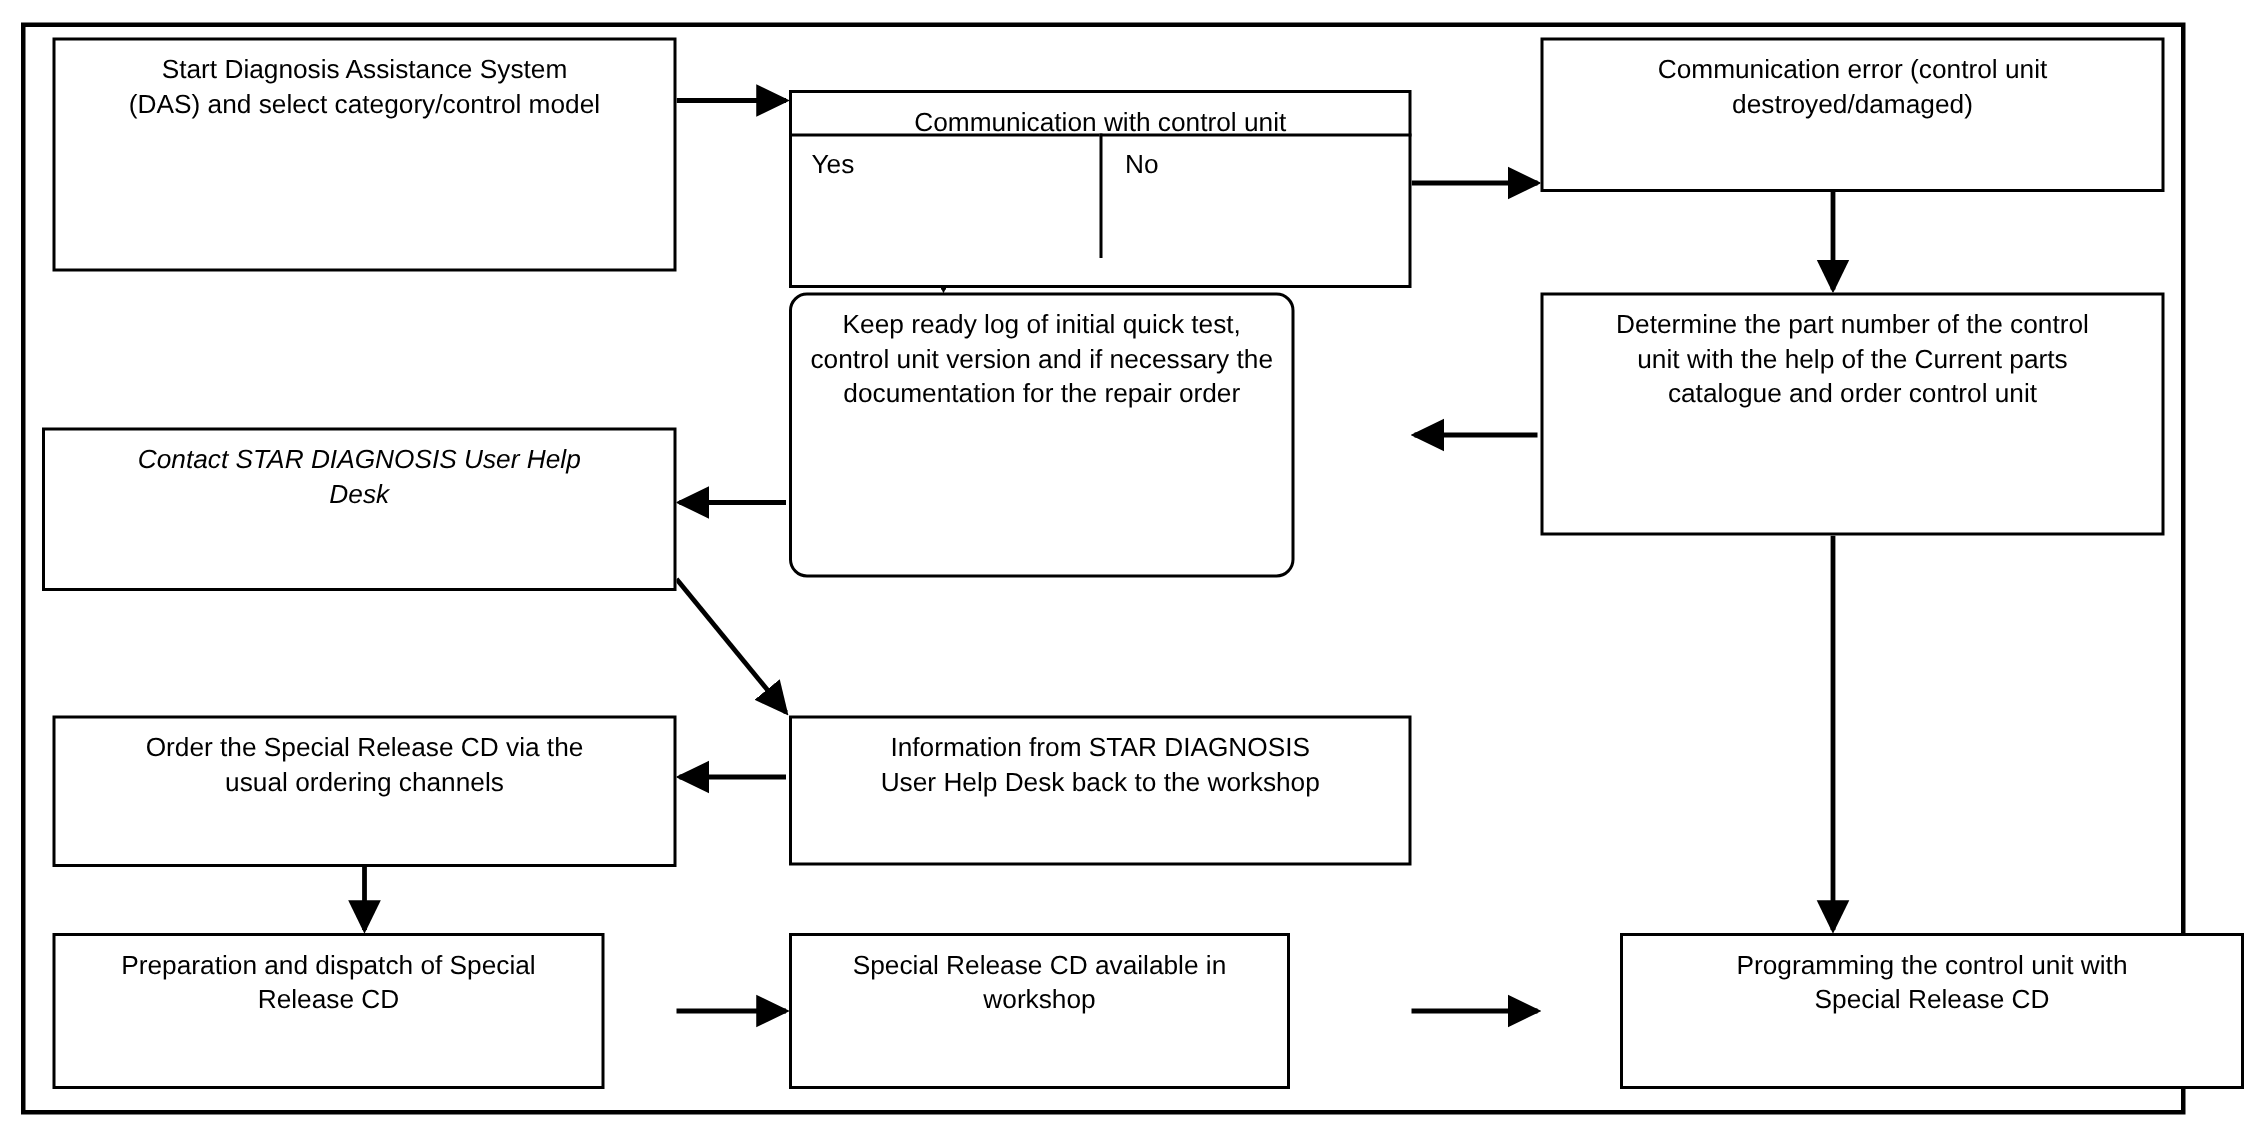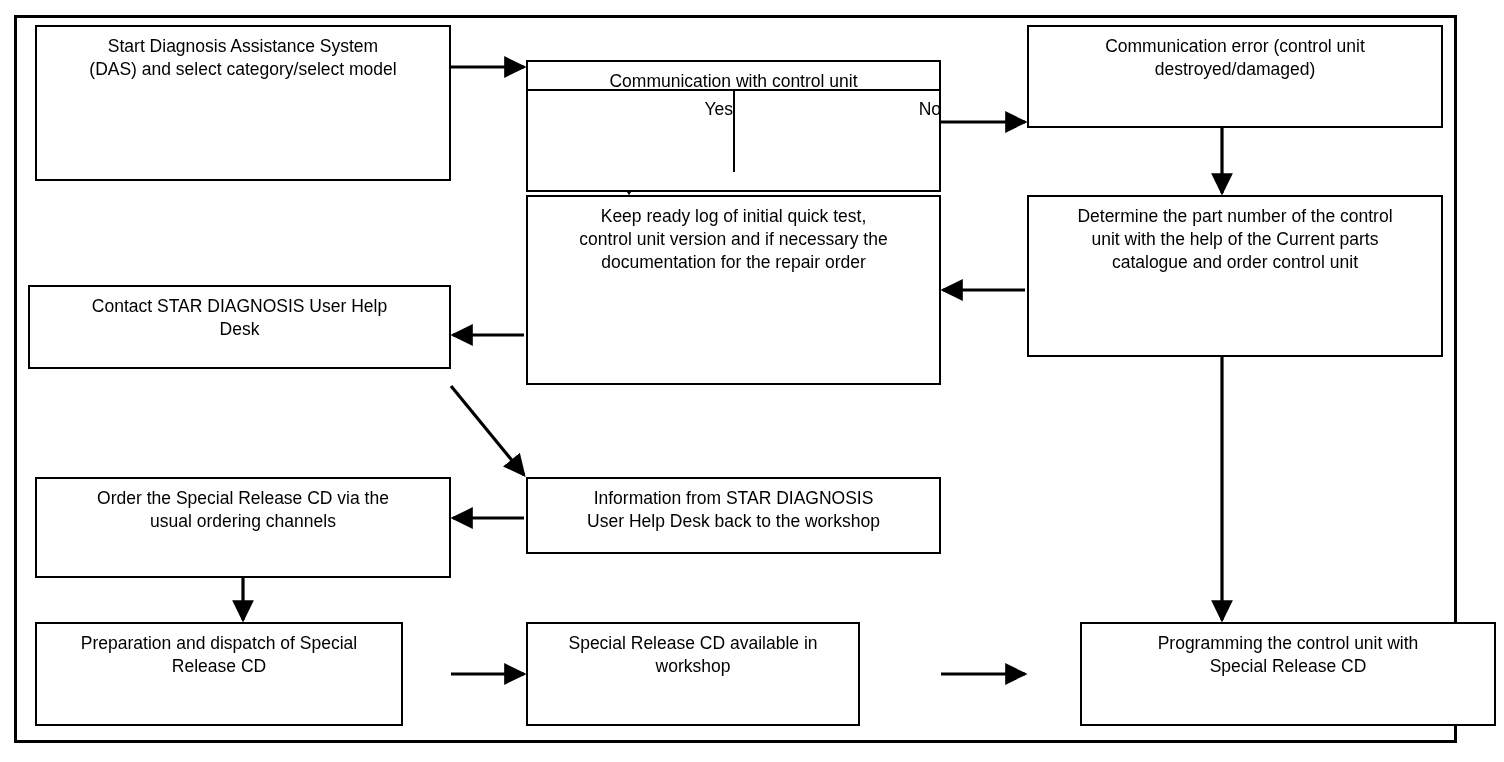--- a/index.html
+++ b/index.html
@@ -46,21 +46,21 @@
   .split-cell {
     position: absolute;
     box-sizing: border-box;
     border-top: 2px solid #000000;
   }
   .split-cell .cell-label {
     position: absolute;
     left: 15px;
     right: 0;
     top: 8px;
-    text-align: right;
+    text-align: left;
     font-size: 17.5px;
     color: #000000;
   }
   #arrow-layer {
     position: absolute;
     left: 0;
     top: 0;
     width: 1504px;
     height: 762px;
     pointer-events: none;
@@ -91,48 +91,48 @@
         <path d="M 243 578 L 243 620" marker-end="url(#arrowhead)" stroke="#000000"></path>
         <path d="M 451 674 L 524 674" marker-end="url(#arrowhead)" stroke="#000000"></path>
         <path d="M 941 674 L 1025 674" marker-end="url(#arrowhead)" stroke="#000000"></path>
         <path d="M 1222 357 L 1222 620" marker-end="url(#arrowhead)" stroke="#000000"></path>
       </g>
   </svg>
 
   <div id="node-layer">
       <div class="node" style="left: 35px; top: 25px; width: 416px; height: 156px;">
         <div class="node-text">Start Diagnosis Assistance System
-(DAS) and select category/select model</div>
+(DAS) and select category/control model</div>
       </div>
       <div class="node" style="left: 526px; top: 25px; width: 415px; height: 132px; margin-top: 35px;">
         <div class="node-text">Communication with control unit</div>
       </div>
       <div class="node" style="left: 1027px; top: 25px; width: 416px; height: 103px; padding-left: 32px;">
         <div class="node-text">Communication error (control unit
 destroyed/damaged)</div>
       </div>
-      <div class="node" style="left: 526px; top: 195px; width: 415px; height: 190px;">
+      <div class="node" style="left: 526px; top: 195px; width: 337px; height: 190px; border-radius: 12px;">
         <div class="node-text">Keep ready log of initial quick test,
 control unit version and if necessary the
 documentation for the repair order</div>
       </div>
       <div class="node" style="left: 1027px; top: 195px; width: 416px; height: 162px;">
         <div class="node-text">Determine the part number of the control
 unit with the help of the Current parts
 catalogue and order control unit</div>
       </div>
-      <div class="node" style="left: 28px; top: 285px; width: 423px; height: 84px;">
+      <div class="node" style="left: 28px; top: 285px; width: 423px; height: 109px; font-style: italic;">
         <div class="node-text">Contact STAR DIAGNOSIS User Help
 Desk</div>
       </div>
       <div class="node" style="left: 35px; top: 477px; width: 416px; height: 101px; padding-left: 20px;">
         <div class="node-text">Order the Special Release CD via the
 usual ordering channels</div>
       </div>
-      <div class="node" style="left: 526px; top: 477px; width: 415px; height: 77px;">
+      <div class="node" style="left: 526px; top: 477px; width: 415px; height: 100px;">
         <div class="node-text">Information from STAR DIAGNOSIS
 User Help Desk back to the workshop</div>
       </div>
       <div class="node" style="left: 35px; top: 622px; width: 368px; height: 104px;">
         <div class="node-text">Preparation and dispatch of Special
 Release CD</div>
       </div>
       <div class="node" style="left: 526px; top: 622px; width: 334px; height: 104px;">
         <div class="node-text">Special Release CD available in
 workshop</div>

